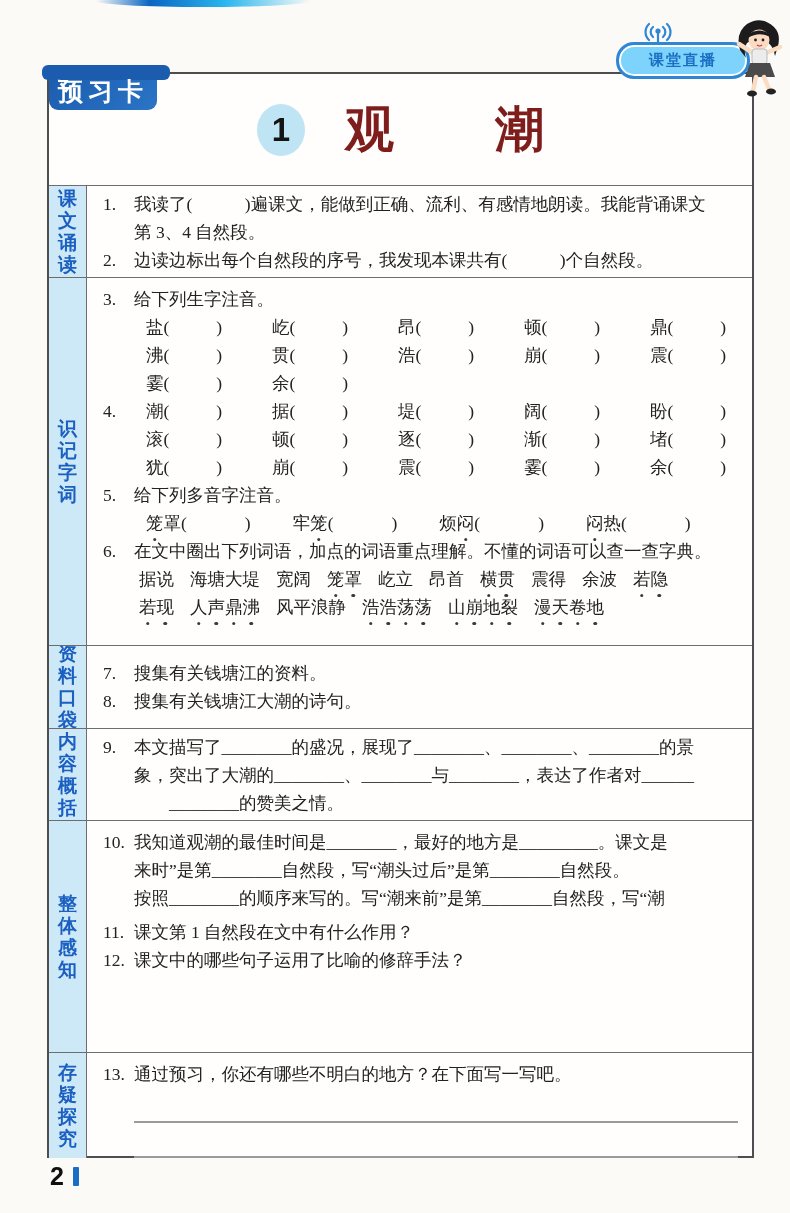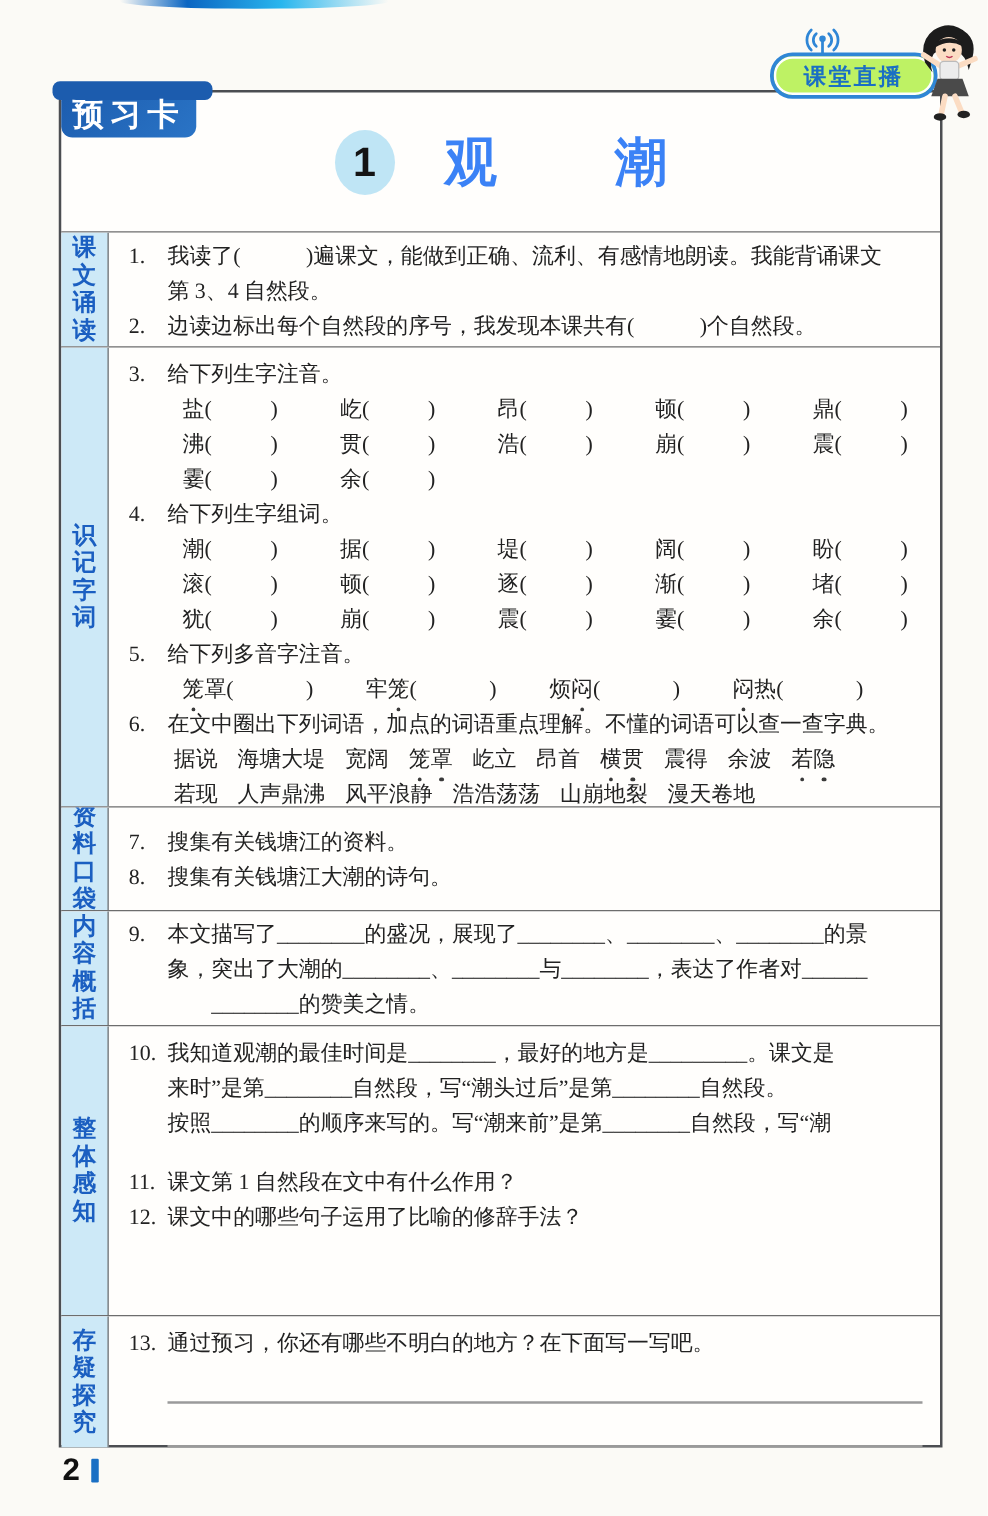--- a/index.html
+++ b/index.html
@@ -22,46 +22,46 @@
     color:#fff;font-family:"Liberation Sans","DejaVu Sans",sans-serif;
     font-weight:bold;font-size:25px;letter-spacing:5px;z-index:5;
   }
   .preview-badge::before{
     content:"";position:absolute;top:-7px;left:-7px;right:-13px;height:15px;
     background:#1c5cae;border-radius:6px;z-index:-1;
   }
   .antenna-icon{position:absolute;left:637px;top:20px;}
   .live-badge{
     position:absolute;left:616px;top:42px;width:128px;height:31px;
-    background:#bef264;border:3px solid #2f86d6;border-radius:18px;
+    background:#7dd3fc;border:3px solid #2f86d6;border-radius:18px;
     box-shadow:inset 0 0 0 2px #fff;
     display:flex;align-items:center;justify-content:center;
     color:#1a6fc4;font-family:"Liberation Sans","DejaVu Sans",sans-serif;
-    font-weight:bold;font-size:18px;letter-spacing:2px;z-index:4;
+    font-weight:bold;font-size:15px;letter-spacing:2px;z-index:4;
   }
   .girl-mascot{position:absolute;left:733px;top:20px;z-index:5;}
   
   .sheet{
     position:absolute;left:47px;top:72px;width:707px;height:1086px;
     background:#fffefc;border:2px solid #4c4e52;box-sizing:border-box;
     display:flex;flex-direction:column;
   }
   .title-row{
     height:111px;flex:none;border-bottom:1.5px solid #6d6d6d;
     display:flex;align-items:center;justify-content:center;gap:40px;
   }
   .num-circle{
     width:48px;height:52px;border-radius:50%;background:#bfe5f5;
     display:flex;align-items:center;justify-content:center;
     font-family:"Liberation Sans","DejaVu Sans",sans-serif;
     font-weight:bold;font-size:33px;color:#141414;
   }
   .lesson-title{
     font-family:"Liberation Sans","DejaVu Sans",sans-serif;
-    font-weight:bold;font-size:42px;letter-spacing:26px;color:#3b82f6;
+    font-weight:bold;font-size:49px;letter-spacing:26px;color:#7f1d1d;
     margin-right:-26px;
   }
   #sections{display:flex;flex-direction:column;flex:1;}
   .section{display:flex;border-bottom:1.5px solid #6d6d6d;box-sizing:border-box;overflow:hidden;}
   .section:nth-child(1){height:92px;}
   .section:nth-child(2){height:368px;}
   .section:nth-child(3){height:83px;}
   .section:nth-child(4){height:92px;}
   .section:nth-child(5){height:232px;}
   .section:nth-child(6){flex:1;border-bottom:none;}
@@ -96,21 +96,21 @@
   .word-row{display:flex;gap:16px;padding-left:5px;flex-wrap:nowrap;}
   .word-item{white-space:nowrap;}
   .u-dot{position:relative;display:inline-block;}
   .u-dot::after{
     content:"";position:absolute;left:50%;transform:translateX(-50%);
     bottom:-4px;width:3.5px;height:3.5px;border-radius:50%;background:#3a3a3a;
   }
   
   .write-line{border-bottom:2px solid #9a9a9a;margin-top:33px;margin-right:2px;}
   
-  .section:nth-child(5) .item:nth-child(2){margin-top:19px;}
+  .section:nth-child(5) .item:nth-child(2){margin-top:6px;}
   .section:nth-child(5) .item:nth-child(3){}
   
   .footer{position:absolute;left:50px;top:1162px;display:flex;align-items:center;gap:9px;}
   .page-num{font-family:"Liberation Sans","DejaVu Sans",sans-serif;font-weight:bold;font-size:25px;color:#101010;}
   .page-num-bar{width:6px;height:19px;background:#1a6fc4;border-radius:1px;}
 </style>
 </head>
 <body>
 
 <div class="top-arc"></div>
@@ -204,21 +204,20 @@
               </div>
               <div class="char-grid">
                 <span class="grid-cell">霎(<span class="paren-gap"></span>)</span>
                 <span class="grid-cell">余(<span class="paren-gap"></span>)</span>
               </div>
             </div>
           </div>
           <div class="item">
             <span class="q-num">4.</span>
             <div class="q-body">
-              <div class="text-line">给下列生字组词。</div>
               <div class="char-grid">
                 <span class="grid-cell">潮(<span class="paren-gap"></span>)</span>
                 <span class="grid-cell">据(<span class="paren-gap"></span>)</span>
                 <span class="grid-cell">堤(<span class="paren-gap"></span>)</span>
                 <span class="grid-cell">阔(<span class="paren-gap"></span>)</span>
                 <span class="grid-cell">盼(<span class="paren-gap"></span>)</span>
               </div>
               <div class="char-grid">
                 <span class="grid-cell">滚(<span class="paren-gap"></span>)</span>
                 <span class="grid-cell">顿(<span class="paren-gap"></span>)</span>

